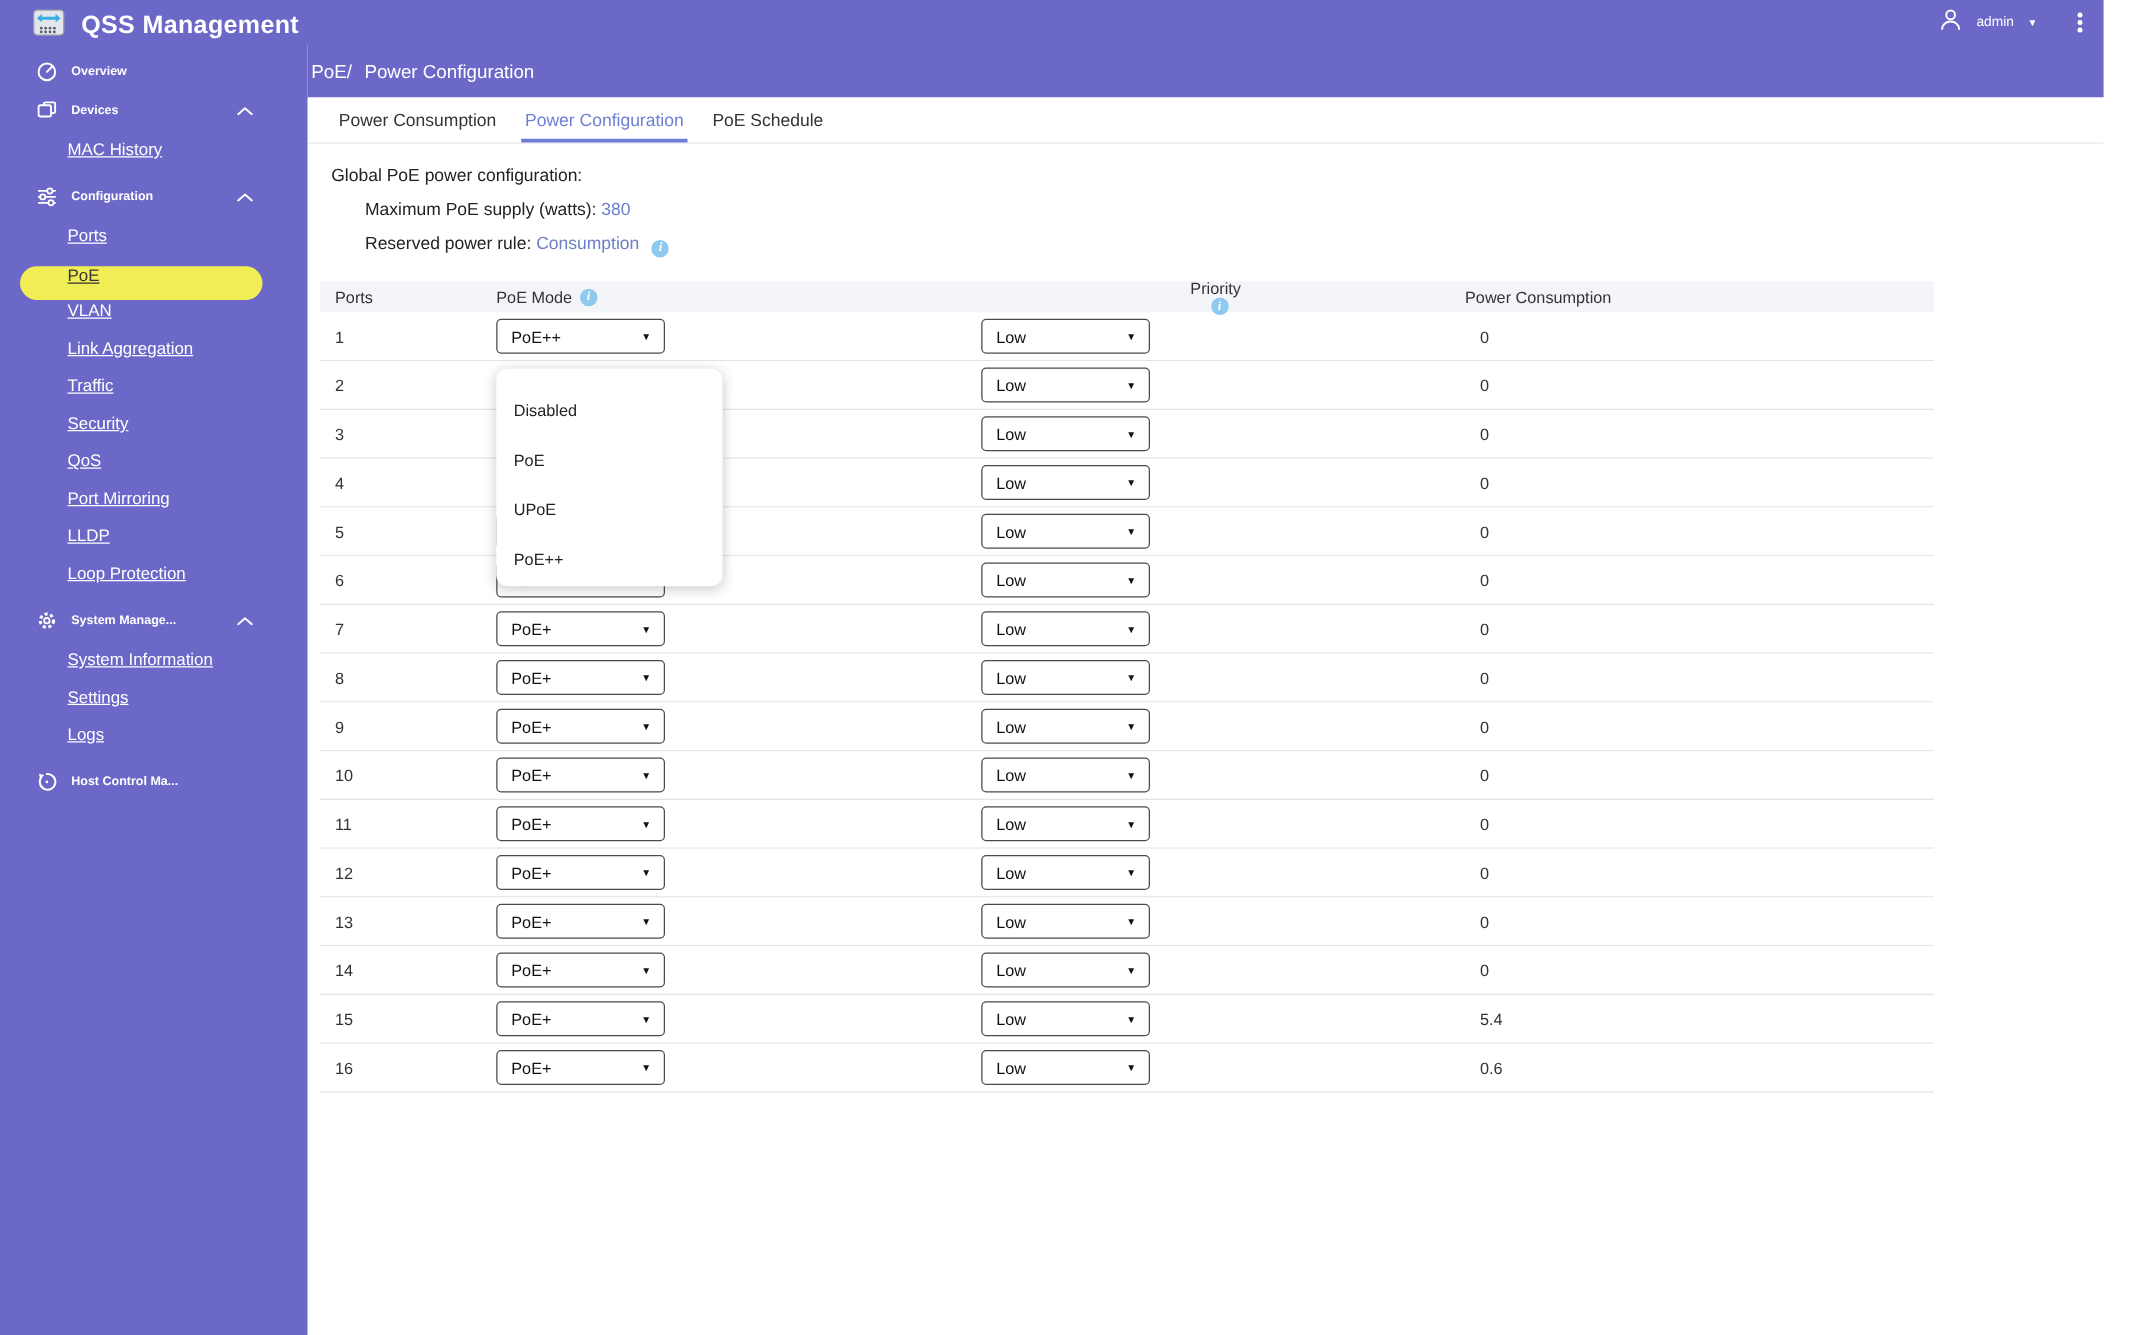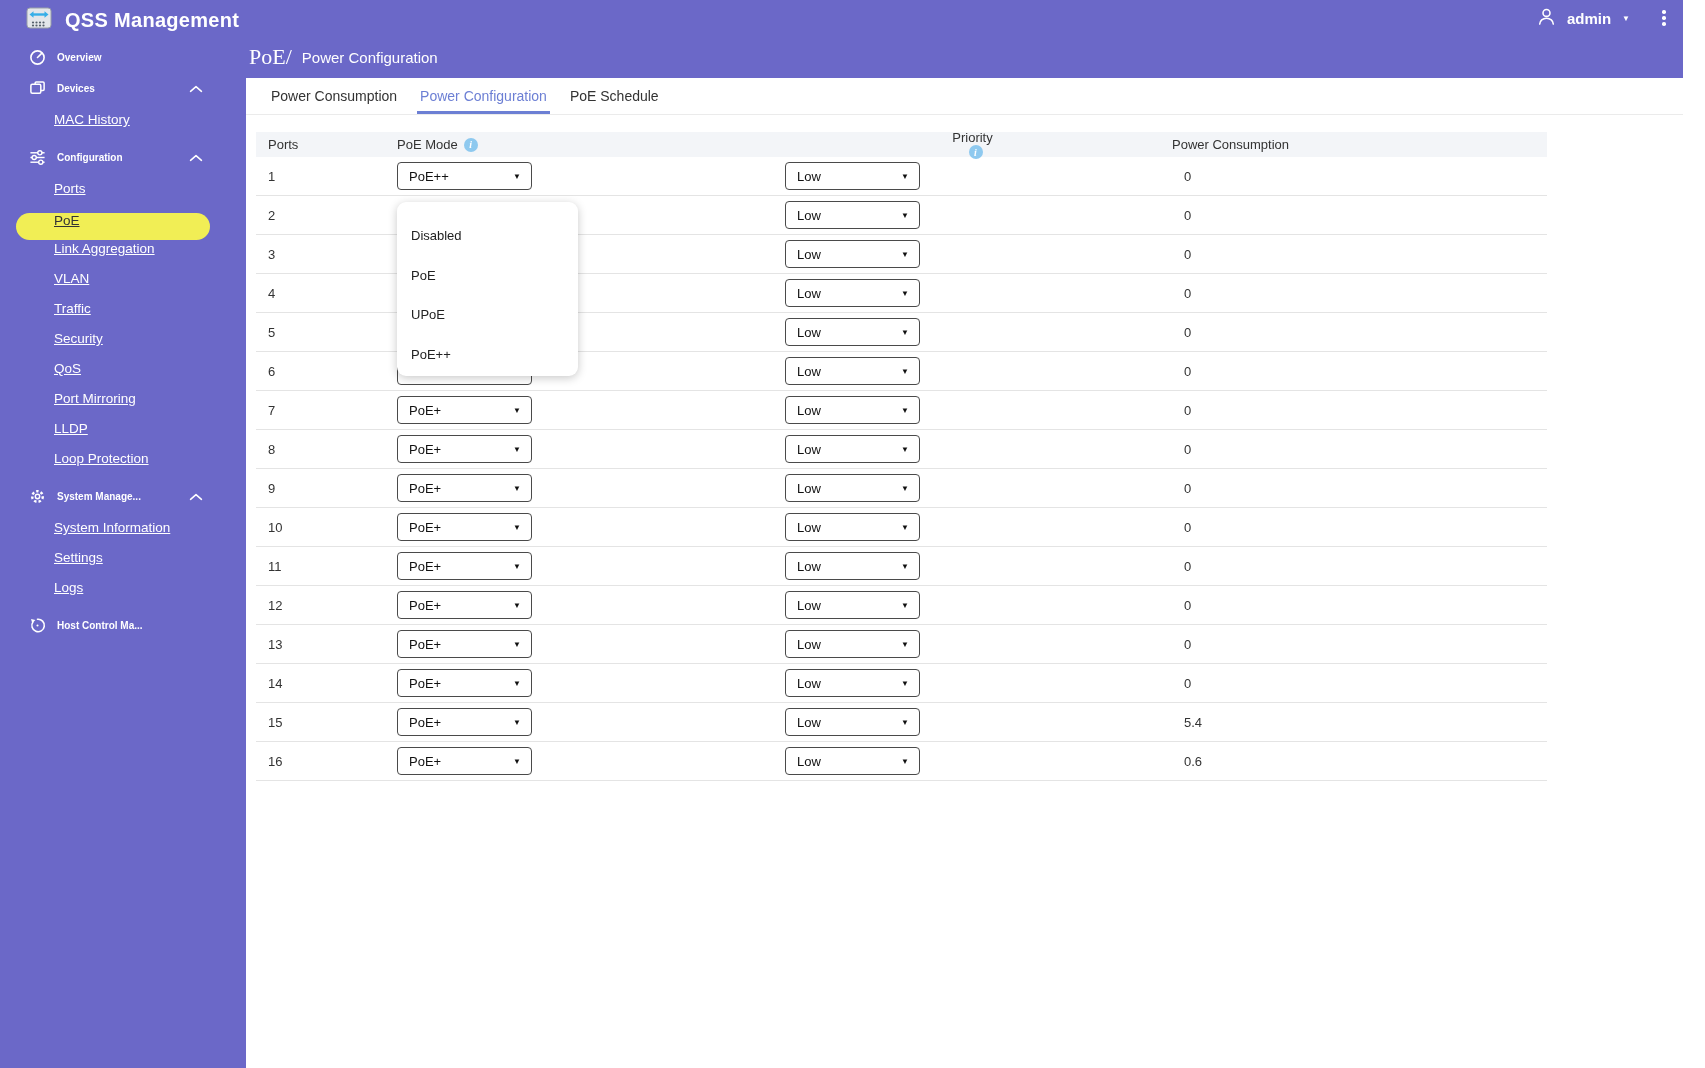--- a/index.html
+++ b/index.html
@@ -9,35 +9,35 @@
 
   
   .topbar { position:absolute; top:0; left:0; right:0; height:36px; background:#6b68c8; z-index:5; }
   .sidebar { position:absolute; top:36px; left:0; width:246px; bottom:0; background:#6b68c8; padding-top:6px; z-index:4; }
   .crumbstrip { position:absolute; top:36px; left:246px; right:0; height:42px; background:#6b68c8; display:flex; align-items:center; padding-left:3px; }
 
   
   .brand { position:absolute; left:26px; top:5px; display:flex; align-items:center; gap:13px; }
   .brand-title { color:#fff; font-size:20px; font-weight:700; letter-spacing:.3px; }
   .userbox { position:absolute; right:53px; top:0; height:36px; display:flex; align-items:center; gap:11px; color:#fff; }
-  .user-name { font-size:15px;font-weight:bold; }
+  .user-name { font-size:11px; }
   .user-caret { font-size:8px; color:#fff; }
   .kebab { position:absolute; right:12px; top:8px; height:20px; width:14px; display:flex; flex-direction:column; align-items:center; justify-content:center; gap:2.5px; cursor:pointer; }
   .kebab i { width:3.5px; height:3.5px; border-radius:50%; background:#fff; }
 
   
   .nav-group { height:31px; display:flex; align-items:center; padding-left:28px; color:#fff; font-size:10px; font-weight:700; cursor:pointer; }
   .nav-group .ic { width:18px; height:18px; margin-right:11px; display:flex; align-items:center; justify-content:center; }
   .nav-group .chev { margin-left:auto; margin-right:43px; display:flex; align-items:center; }
   .nav-sub { height:30px; display:flex; align-items:flex-start; padding-left:54px; color:#fff; font-size:13.5px; cursor:pointer;text-decoration:underline; }
   .nav-sub.first { margin-top:8px; }
   .nav-sub.active { height:27px; margin:1.5px 36px 1.5px 16px; padding-left:38px; background:#f1ee55; color:#333; border-radius:14px; }
 
   
-  .crumb-section { color:#fff; font-size:22px; font-weight:500;font-family:Liberation Serif, serif; }
+  .crumb-section { color:#fff; font-size:15px; font-weight:500; }
   .crumb-page { color:#fff; font-size:15px; margin-left:10px; }
 
   
   .content { position:absolute; top:78px; left:246px; right:0; bottom:0; background:#fff; }
 
   .tabs { height:37px; display:flex; align-items:stretch; gap:23px; padding-left:25px; border-bottom:1px solid #ebebeb; }
   .tab { position:relative; display:flex; align-items:center; font-size:14px; color:#333; cursor:pointer; }
   .tab.active { color:#6c7fd4; }
   .tab.active::after { content:""; position:absolute; left:-3px; right:-3px; bottom:0; height:3px; background:#6c7fd4; }
 
@@ -162,25 +162,25 @@
 
   <div class="nav-sub first">
           <span class="lbl">Ports</span>
         </div>
 
   <div class="nav-sub active">
           <span class="lbl">PoE</span>
         </div>
 
   <div class="nav-sub">
+          <span class="lbl">VLAN</span>
+        </div>
+
+  <div class="nav-sub">
           <span class="lbl">Link Aggregation</span>
-        </div>
-
-  <div class="nav-sub">
-          <span class="lbl">VLAN</span>
         </div>
 
   <div class="nav-sub">
           <span class="lbl">Traffic</span>
         </div>
 
   <div class="nav-sub">
           <span class="lbl">Security</span>
         </div>
 
@@ -248,20 +248,32 @@
   </div>
 
   <div class="content">
 
     <div class="tabs">
         <div class="tab">Power Consumption</div>
         <div class="tab active">Power Configuration</div>
         <div class="tab">PoE Schedule</div>
       </div>
 
+    <div class="global">
+      <div class="line">Global PoE power configuration:</div>
+      <div class="line indent">
+        <span>Maximum PoE supply (watts):</span>
+        <span class="link">380</span>
+      </div>
+      <div class="line indent">
+        <span>Reserved power rule:</span>
+        <span class="link">Consumption</span>
+        <span class="info-icon">i</span>
+      </div>
+    </div>
 
     <div class="ptable">
       <div class="thead">
         <div class="c1">Ports</div>
         <div class="c2">
           <span>PoE Mode</span>
           <span class="info-icon">i</span>
         </div>
         <div class="c3">
           <span>Priority</span>

